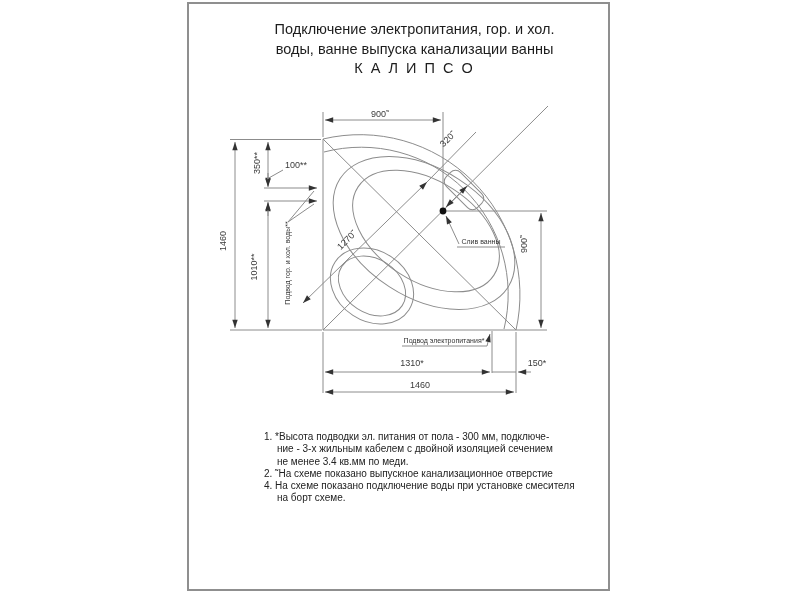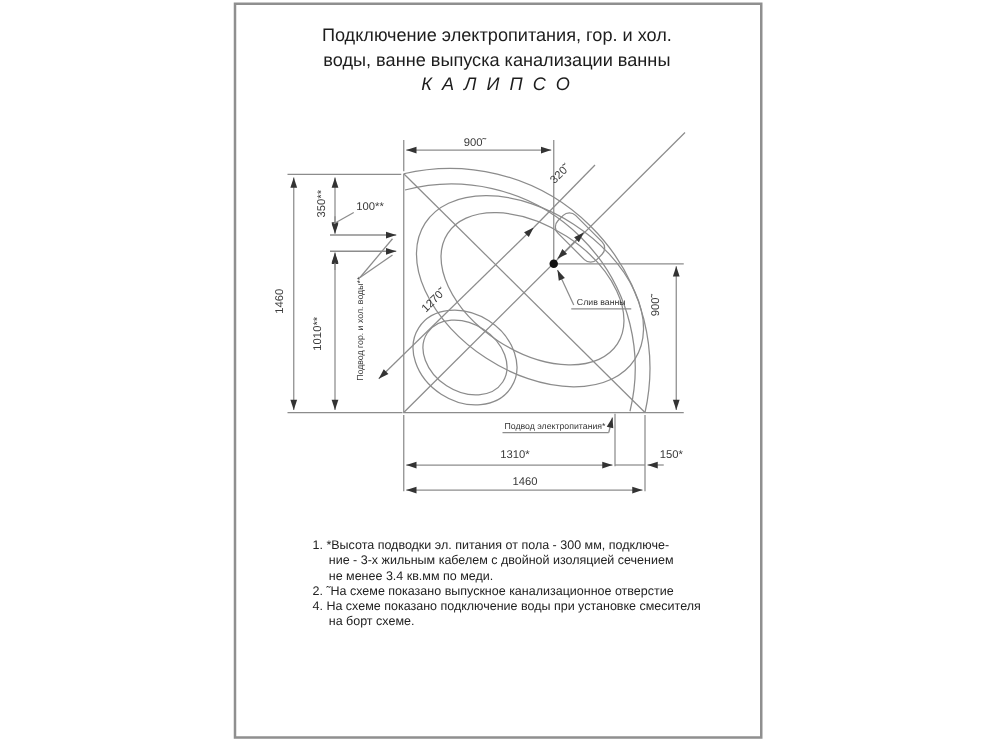--- a/index.html
+++ b/index.html
@@ -1,23 +1,23 @@
 <!DOCTYPE html>
 <html><head>
 <meta charset="utf-8">
 <style>
   html,body{margin:0;padding:0;background:#fff;}
   .stage{position:relative;width:800px;height:600px;background:#fff;overflow:hidden;
          font-family:"Liberation Sans",sans-serif;}
   .page{position:absolute;left:187px;top:2px;width:423px;height:589px;
         background:#fff;border:2px solid #8f8f8f;box-sizing:border-box;}
-  .title{position:absolute;left:186px;top:20px;width:423px;text-align:center;
+  .title{position:absolute;left:203px;top:20px;width:423px;text-align:center;
          color:#1d1d1d;font-size:14.5px;line-height:19.5px;font-weight:500;}
-  .title .brand{letter-spacing:2px;font-style:italic;}
-  .notes{position:absolute;left:250px;top:431px;width:330px;color:#222;
+  .title .brand{letter-spacing:2px;}
+  .notes{position:absolute;left:264px;top:431px;width:330px;color:#222;
          font-size:10px;line-height:12.3px;}
   .notes .ln{white-space:nowrap;}
   .notes .indent{padding-left:13px;}
   svg{position:absolute;left:0;top:0;}
   svg text{font-family:"Liberation Sans",sans-serif;fill:#3a3a3a;font-size:9px;}
   svg text.small{font-size:7px;fill:#333;}
 </style>
 </head>
 <body>
 

